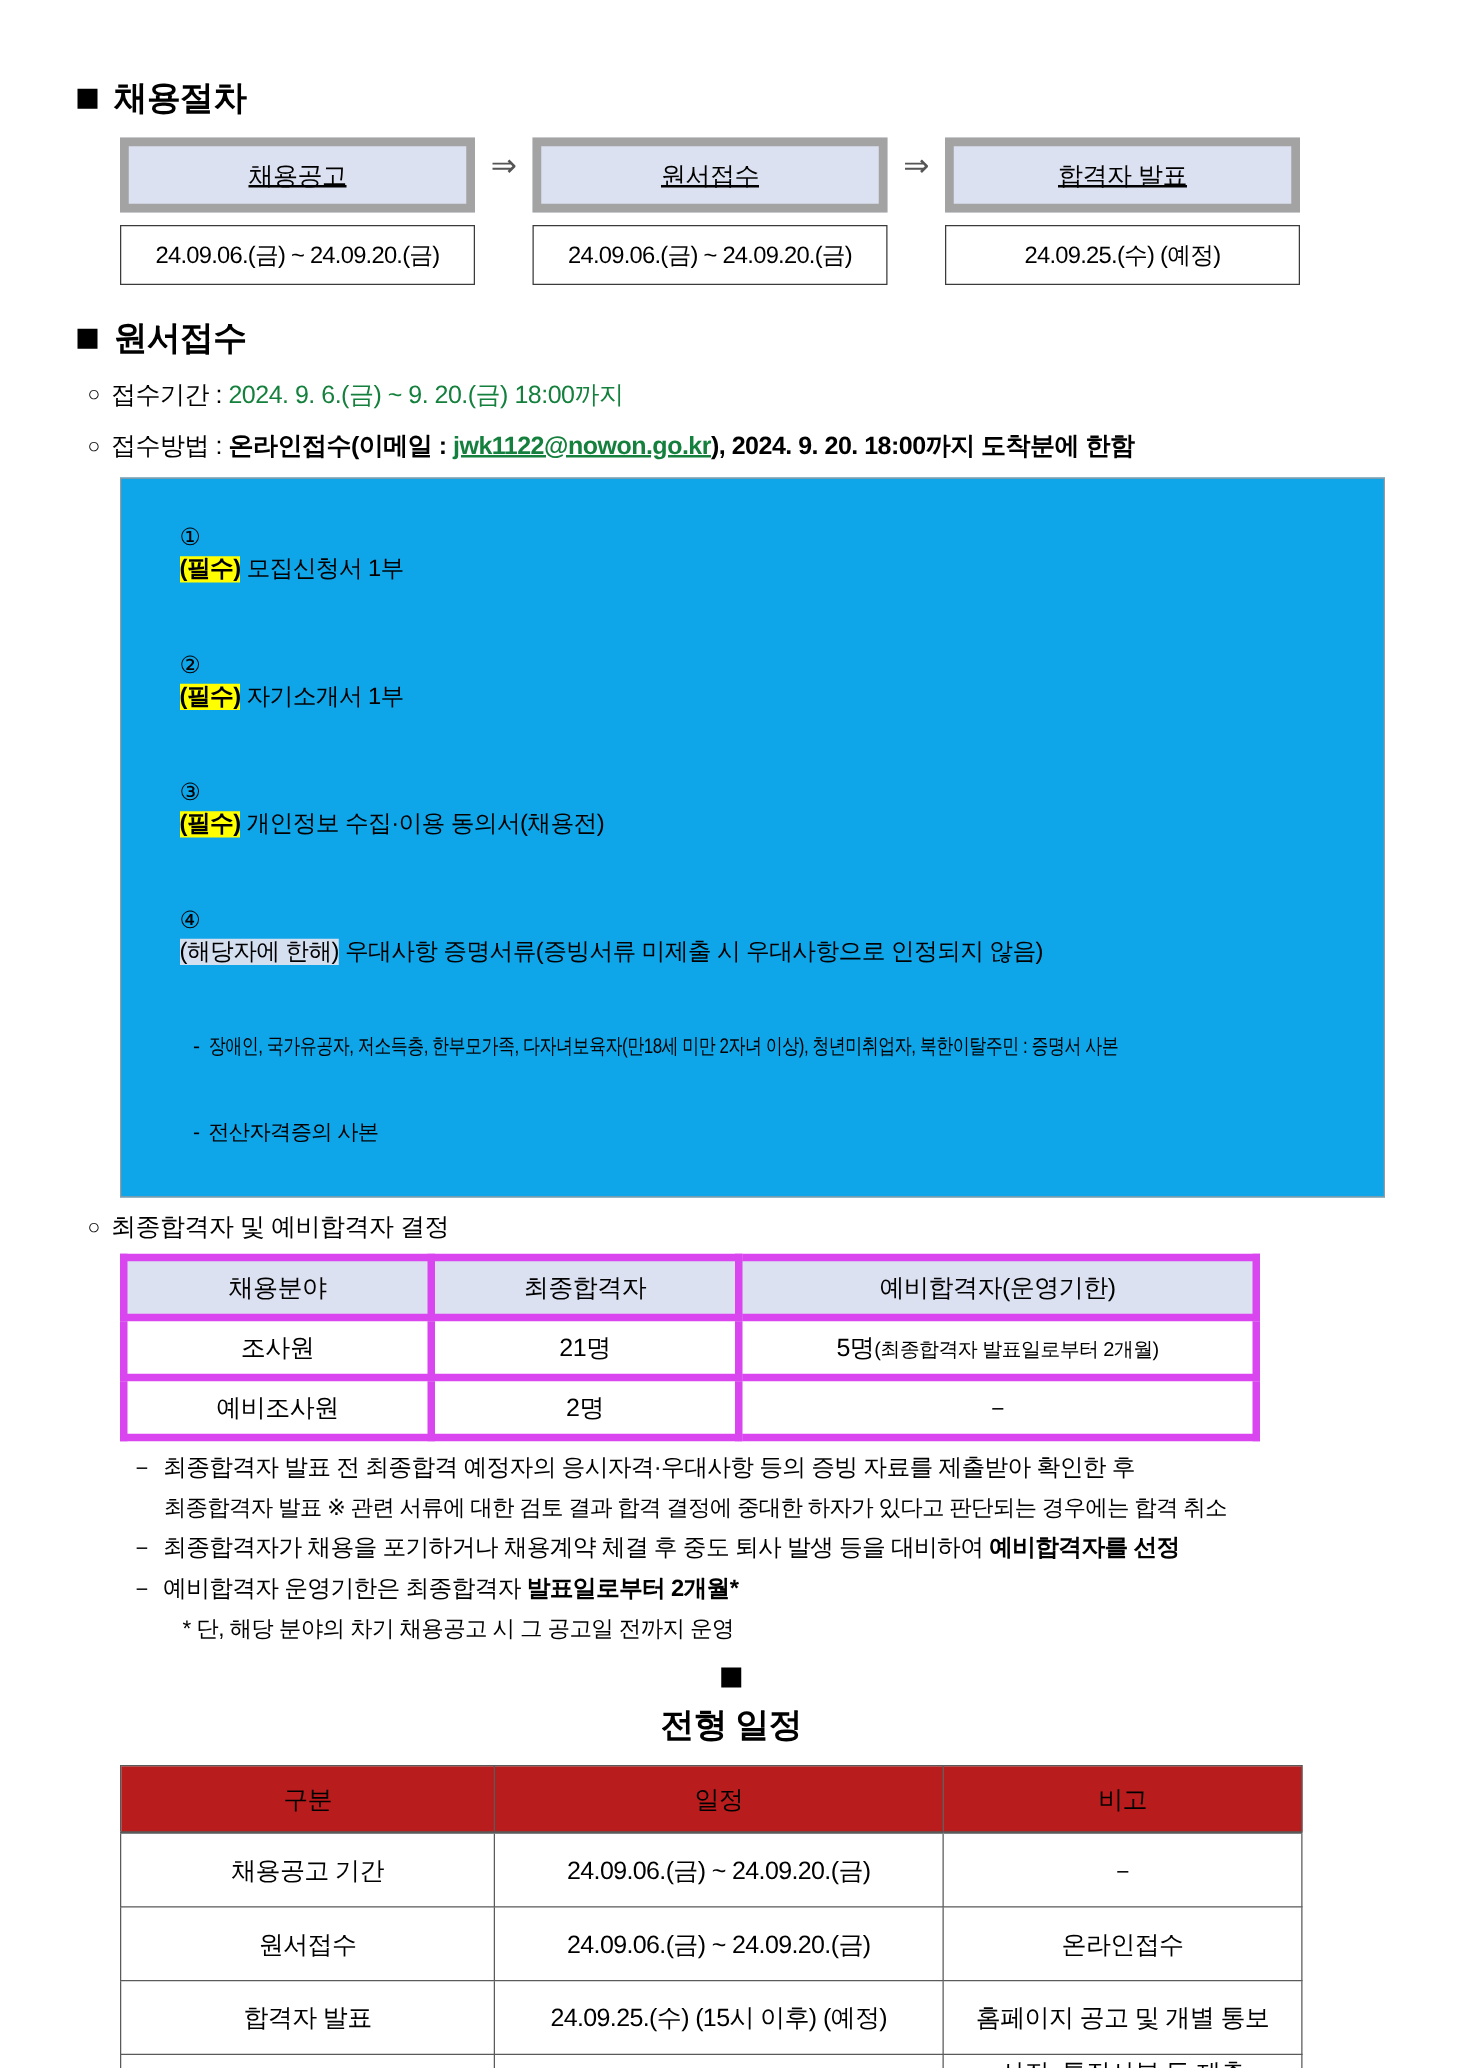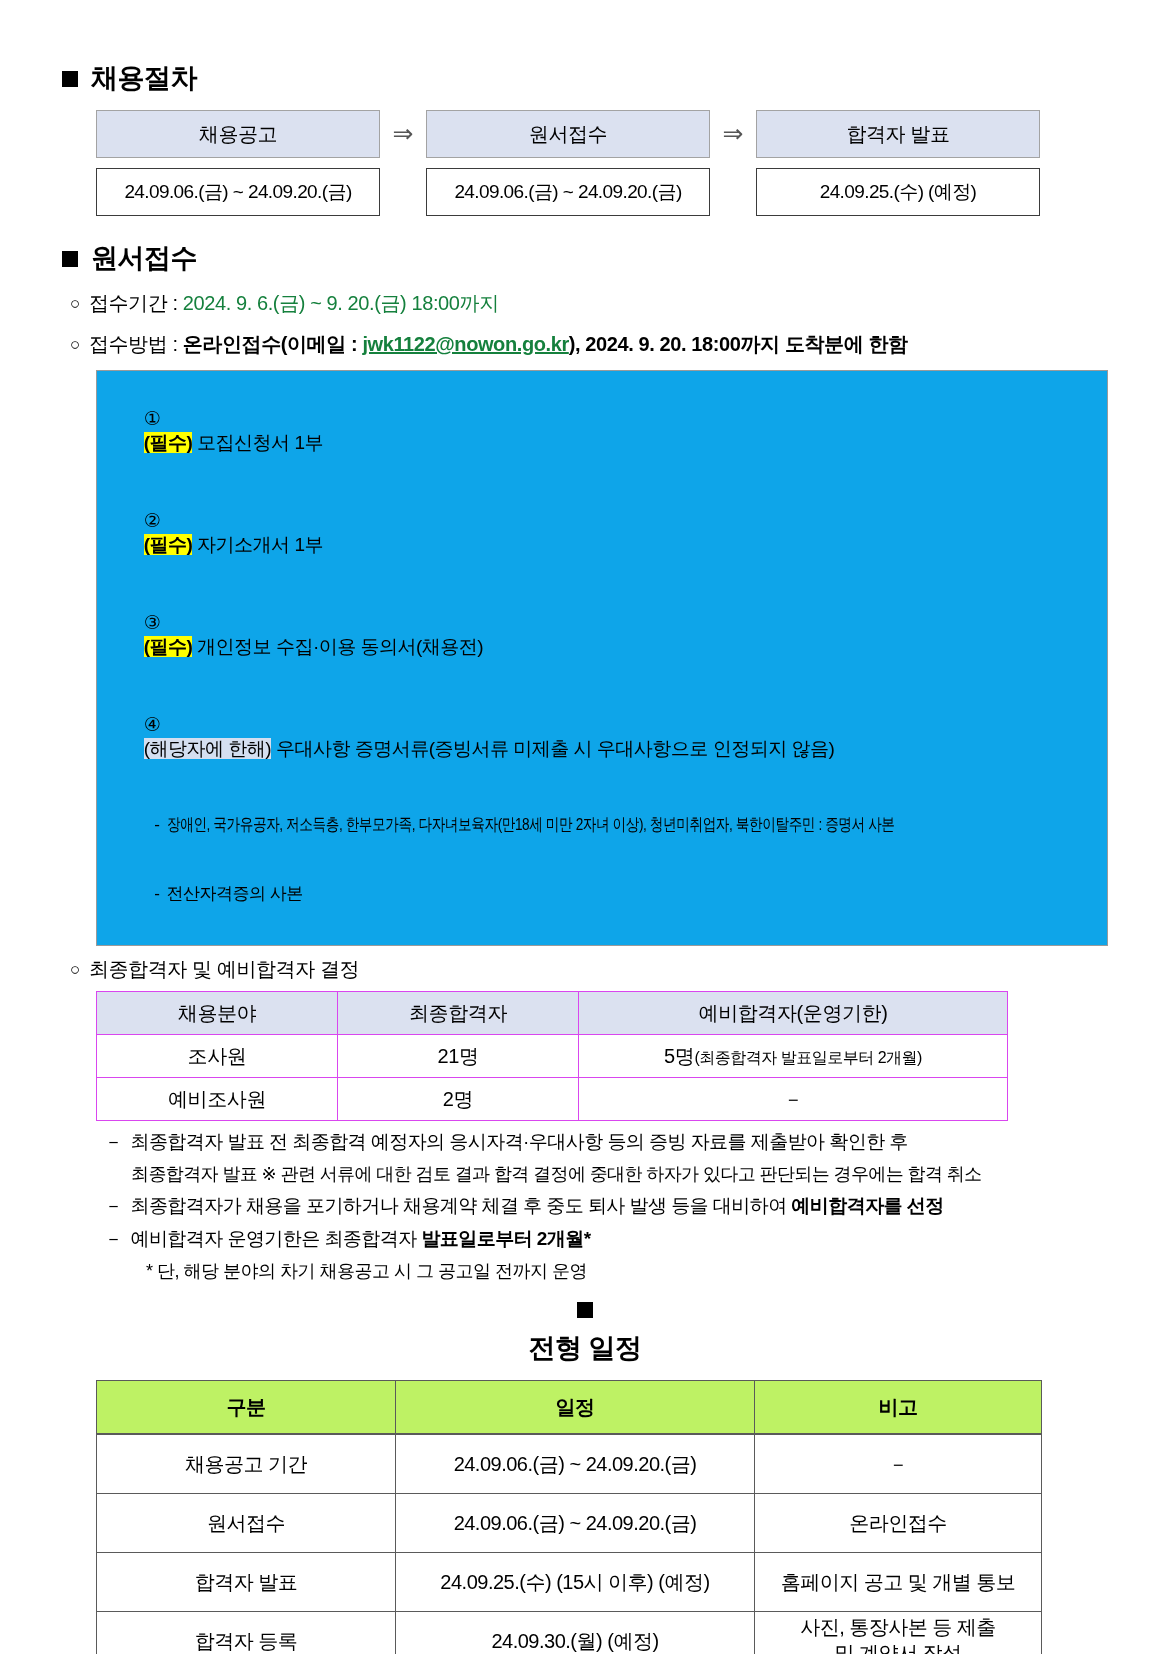--- a/index.html
+++ b/index.html
@@ -49,28 +49,29 @@
     display: flex;
     align-items: flex-start;
     margin: 0 0 6px 34px;
   }
   .flow-col {
     display: flex;
     flex-direction: column;
     width: 284px;
   }
   .flow-box {
-    border: 1px solid #a3a3a3;
+    border: 7px solid #a3a3a3;
     background: #dbe1f0;
     height: 46px;
     display: flex;
     align-items: center;
     justify-content: center;
     font-size: 20px;
     letter-spacing: -0.4px;
+    text-decoration: underline;
   }
   .flow-date {
     margin-top: 10px;
     border: 1px solid #3b3b3b;
     background: #ffffff;
     height: 46px;
     display: flex;
     align-items: center;
     justify-content: center;
     font-size: 19px;
@@ -149,21 +150,21 @@
   
   table {
     border-collapse: collapse;
     table-layout: fixed;
   }
   .tbl-pass {
     margin: 8px 0 6px 34px;
     width: 912px;
   }
   .tbl-pass th, .tbl-pass td {
-    border: 1px solid #d946ef;
+    border: 6px solid #d946ef;
     text-align: center;
     font-size: 20px;
     letter-spacing: -0.4px;
     height: 38px;
     padding: 2px 4px;
   }
   .tbl-pass th {
     background: #dbe1f0;
     font-weight: normal;
   }
@@ -204,22 +205,22 @@
   }
   .tbl-sched th, .tbl-sched td {
     border: 1px solid #5a5a5a;
     text-align: center;
     font-size: 20px;
     letter-spacing: -0.5px;
     height: 52px;
     padding: 3px 5px;
   }
   .tbl-sched th {
-    background: #bef264;
-    font-weight: bold;
+    background: #b91c1c;
+    font-weight: normal;
     height: 46px;
     margin-top: 48px;
   }
   .tbl-sched .c1 { width: 288px; }
   .tbl-sched .c2 { width: 348px; }
   .tbl-sched .c3 { width: 276px; }
   .tbl-sched td.two-line { line-height: 1.28; }
   .thickline td, .thickline th { border-bottom-width: 2px; }
 </style>
 </head>

